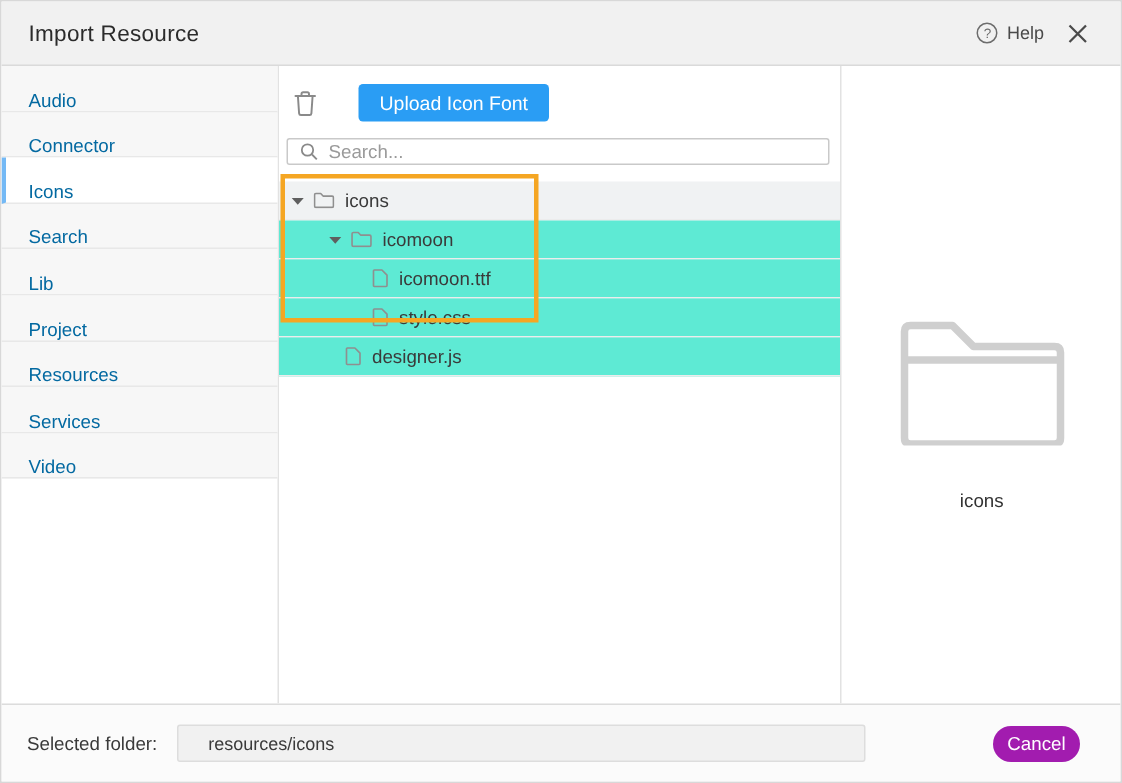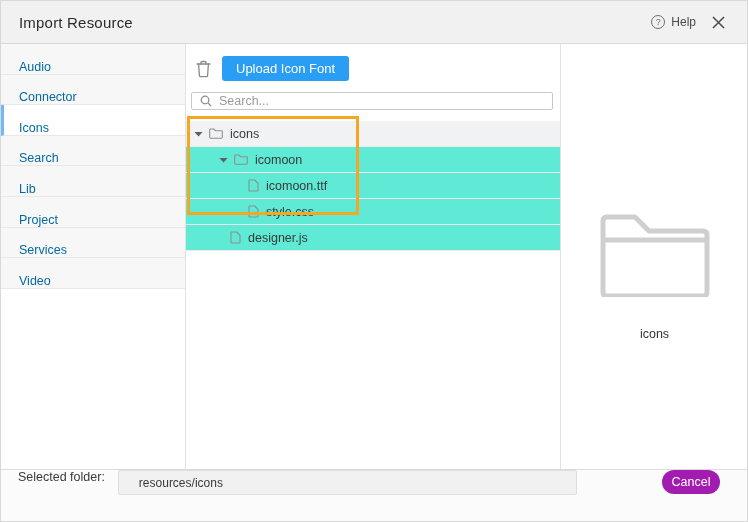--- a/index.html
+++ b/index.html
@@ -40,21 +40,21 @@
   }
   .side-item.selected {
     background:#fff; border-left:3px solid #74b9f5; padding-left:15px;
   }
 
   
   .tree-panel {
     position:absolute; top:43px; left:185px; width:375px; bottom:52px;
     background:#fff; border-right:1px solid #e2e2e2;
   }
-  .toolbar { display:flex; align-items:center; gap:9px; padding:9px 0 0 8px; height:40px; }
+  .toolbar { display:flex; align-items:center; gap:26px; padding:9px 0 0 8px; height:40px; }
   .trash-btn { display:flex; align-items:center; cursor:pointer; padding:2px; }
   .upload-btn {
     height:25px; padding:0 14px; border:none; border-radius:3px;
     color:#fff; font-size:13px; font-family:inherit; cursor:pointer;
     display:flex; align-items:center;
   }
   .searchbox {
     margin:8px 8px 0 5px; height:18px; width:362px;
     border:1px solid #c9c9c9; border-radius:2px; background:#fff;
     display:flex; align-items:center; padding:0 8px; gap:7px;
@@ -90,21 +90,21 @@
   .preview-folder { position:absolute; top:169px; left:50%; transform:translateX(-50%); }
   .preview-label {
     position:absolute; top:283px; left:0; right:0;
     text-align:center; font-size:12.5px; color:#333;
   }
 
   
   .footer {
     position:absolute; left:0; right:0; bottom:0; height:52px;
     background:#fbfbfb; border-top:1px solid #dcdcdc;
-    display:flex; align-items:flex-start; padding:0 27px 0 17px;
+    display:flex; align-items:center; padding:0 27px 0 17px;
   }
   .footer-label { font-size:12.5px; color:#3a3a3a; white-space:nowrap; }
   .folder-input {
     margin-left:13px; width:459px; height:25px;
     background:#f1f1f1; border:1px solid #ddd; border-radius:2px;
     font-size:12px; font-family:inherit; color:#3a3a3a; padding:0 20px; outline:none;
   }
   .cancel-btn {
     margin-left:auto; width:58px; height:24px; border:none; border-radius:12px;
     background:#a21caf; color:#fff; font-size:12.5px; font-family:inherit; cursor:pointer;
@@ -141,20 +141,23 @@
         <span>Icons</span>
       </div>
     <div class="side-item">
         <span>Search</span>
       </div>
     <div class="side-item">
         <span>Lib</span>
       </div>
     <div class="side-item">
         <span>Project</span>
+      </div>
+    <div class="side-item">
+        <span>Resources</span>
       </div>
     <div class="side-item">
         <span>Services</span>
       </div>
     <div class="side-item">
         <span>Video</span>
       </div>
   </div>
 
   <div class="tree-panel">

